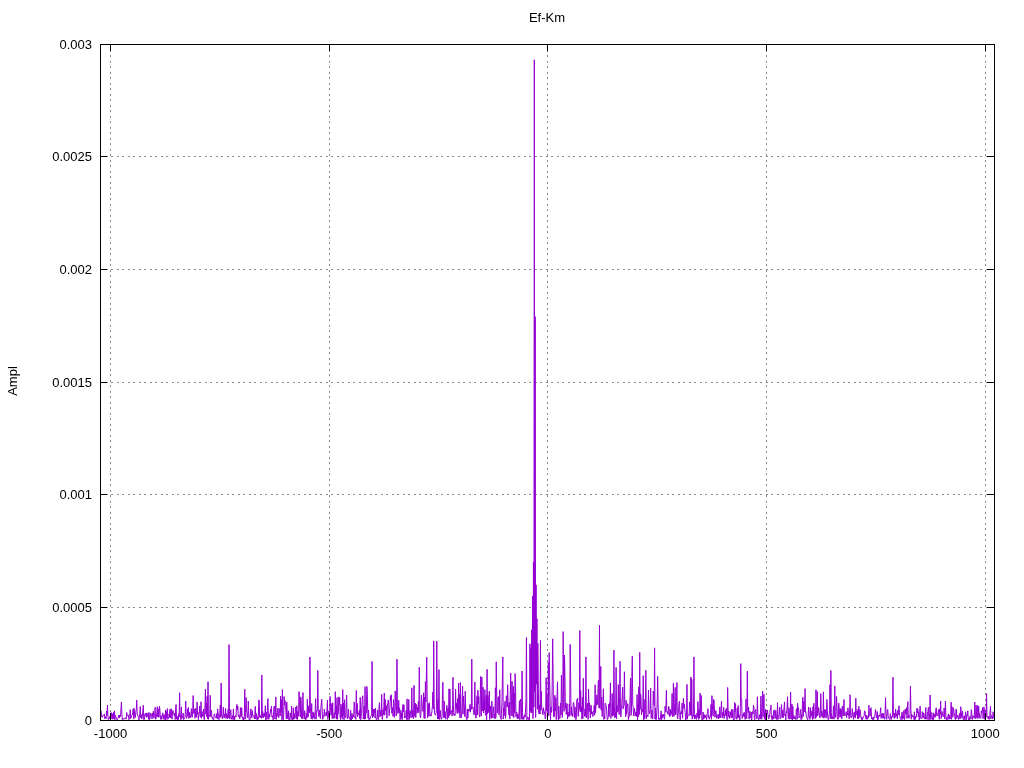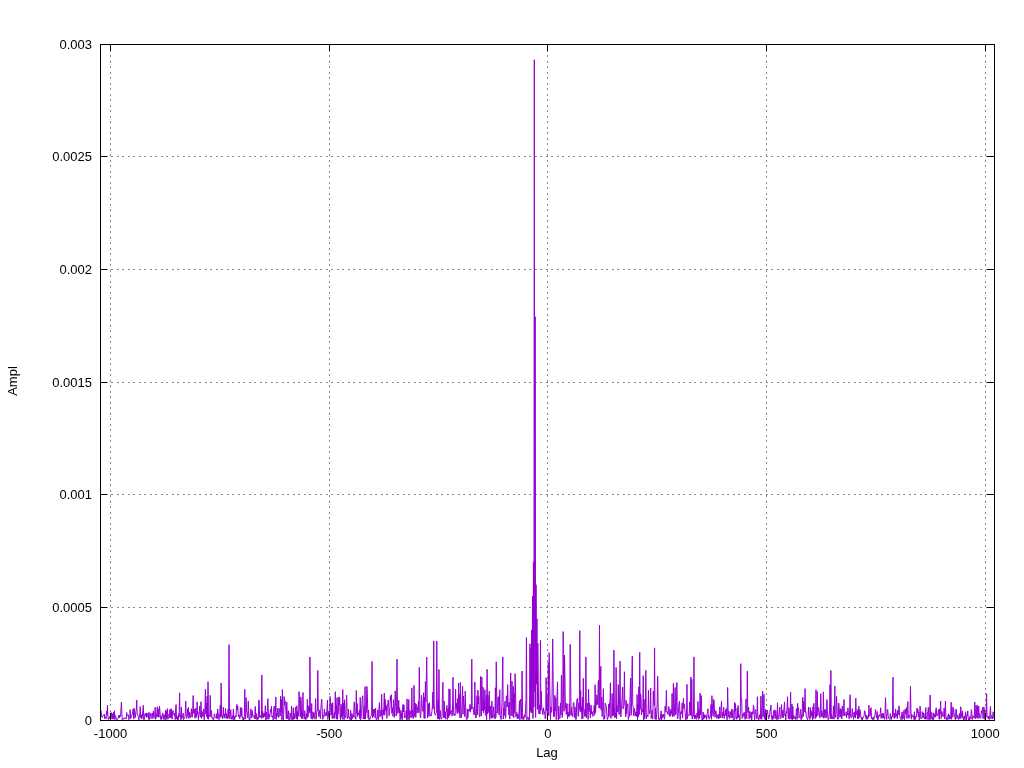--- a/index.html
+++ b/index.html
@@ -95,15 +95,15 @@
       <text x="92" y="386.5" text-anchor="end" font-family="&quot;Liberation Sans&quot;, sans-serif" font-size="13px" fill="#000">0.0015</text>
       <text x="92" y="273.83333333333337" text-anchor="end" font-family="&quot;Liberation Sans&quot;, sans-serif" font-size="13px" fill="#000">0.002</text>
       <text x="92" y="161.16666666666663" text-anchor="end" font-family="&quot;Liberation Sans&quot;, sans-serif" font-size="13px" fill="#000">0.0025</text>
       <text x="92" y="48.5" text-anchor="end" font-family="&quot;Liberation Sans&quot;, sans-serif" font-size="13px" fill="#000">0.003</text>
       <text x="110.49706457925636" y="738" text-anchor="middle" font-family="&quot;Liberation Sans&quot;, sans-serif" font-size="13px" fill="#000">-1000</text>
       <text x="329.18590998043055" y="738" text-anchor="middle" font-family="&quot;Liberation Sans&quot;, sans-serif" font-size="13px" fill="#000">-500</text>
       <text x="547.8747553816047" y="738" text-anchor="middle" font-family="&quot;Liberation Sans&quot;, sans-serif" font-size="13px" fill="#000">0</text>
       <text x="766.5636007827788" y="738" text-anchor="middle" font-family="&quot;Liberation Sans&quot;, sans-serif" font-size="13px" fill="#000">500</text>
       <text x="985.252446183953" y="738" text-anchor="middle" font-family="&quot;Liberation Sans&quot;, sans-serif" font-size="13px" fill="#000">1000</text>
     </svg>
-  <div id="x-axis-label" class="chart-text">Lag</div>
+  <div id="chart-title" class="chart-text">Ef-Km</div>
   <div id="y-axis-label" class="chart-text">Ampl</div>
 </div>
 
 </body></html>

